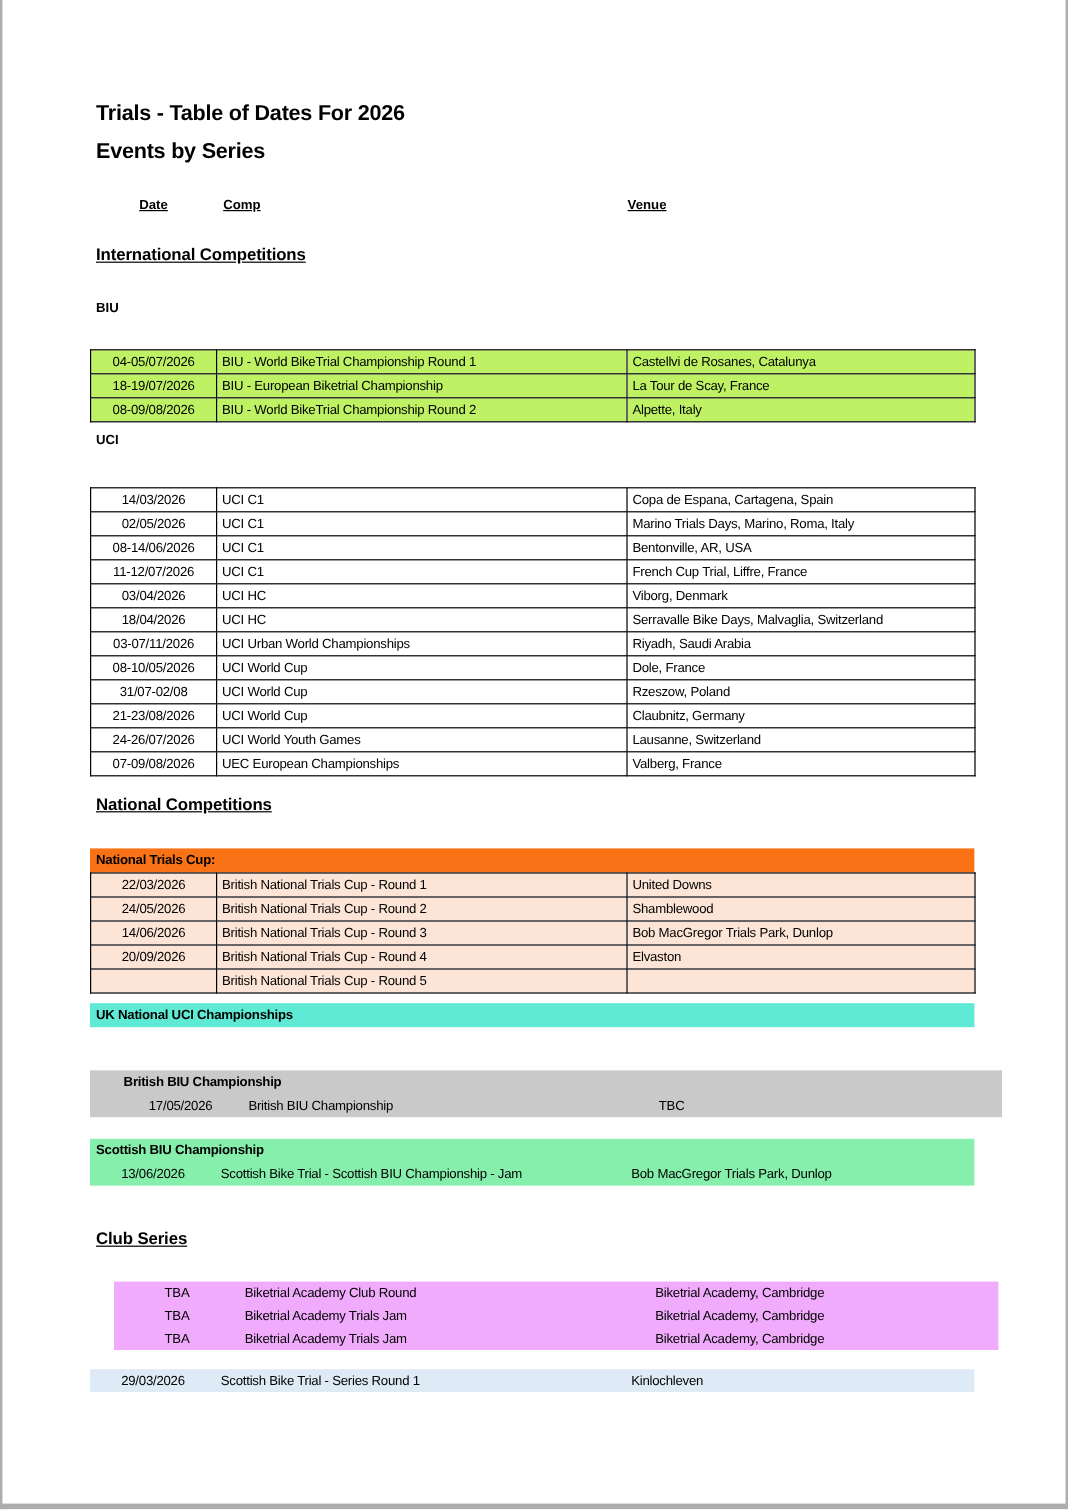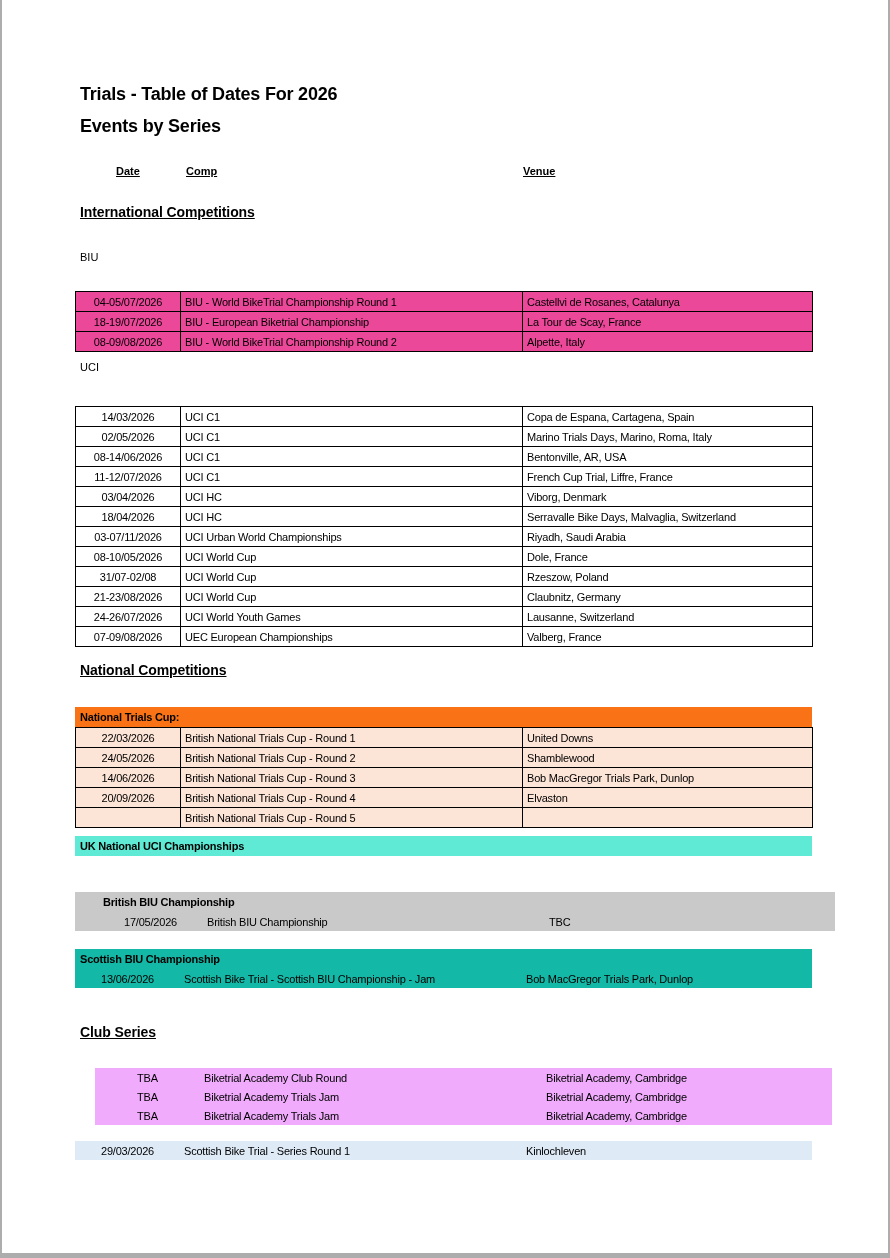--- a/index.html
+++ b/index.html
@@ -5,34 +5,34 @@
   html,body{margin:0;padding:0;background:#fff;}
   .page{position:relative;width:890px;height:1258px;background:#ffffff;overflow:hidden;
         font-family:"Liberation Sans",sans-serif;color:#000;}
   .edge-left{position:absolute;left:0;top:0;bottom:0;width:2px;background:#adadad;}
   .edge-right{position:absolute;right:0;top:0;bottom:0;width:2px;background:#adadad;}
   .edge-bottom{position:absolute;left:0;right:0;bottom:0;height:5px;background:#adadad;}
   .abs{position:absolute;}
   .title{font-size:18px;font-weight:bold;letter-spacing:-0.2px;}
   .colhdr{font-size:11px;font-weight:bold;text-decoration:underline;}
   .h2{font-size:14px;font-weight:bold;text-decoration:underline;letter-spacing:-0.1px;}
-  .h3{font-size:11px;font-weight:normal;}
+  .h3{font-size:11px;font-weight:bold;}
   table.grid{border-collapse:collapse;table-layout:fixed;width:737px;font-size:11px;}
   table.grid td{height:19px;padding:0 4px;overflow:hidden;white-space:nowrap;letter-spacing:-0.2px;}
   .c-date{text-align:center;}
   .bordered td{border:1px solid #000;}
-  .yellow td{background:#ec4899;}
+  .yellow td{background:#bef264;}
   .peach td{background:#fce4d6;}
   .block{width:737px;font-size:11px;}
   .block-hdr{font-weight:bold;line-height:20px;padding-left:5px;letter-spacing:-0.2px;
              font-size:11px;white-space:nowrap;}
   .bg-peach{background:#f97316;}
   .bg-green{background:#5eead4;}
   .bg-gray{background:#c9c9c9;}
-  .bg-blue{background:#14b8a6;}
+  .bg-blue{background:#86efac;}
   .bg-pink{background:#f0abfc;margin-left:20px;}
   .bg-lblue{background:#deeaf6;}
 </style>
 </head>
 <body>
 
 <div class="page">
   <div class="edge-left"></div>
   <div class="edge-right"></div>
   <div class="edge-bottom"></div>

